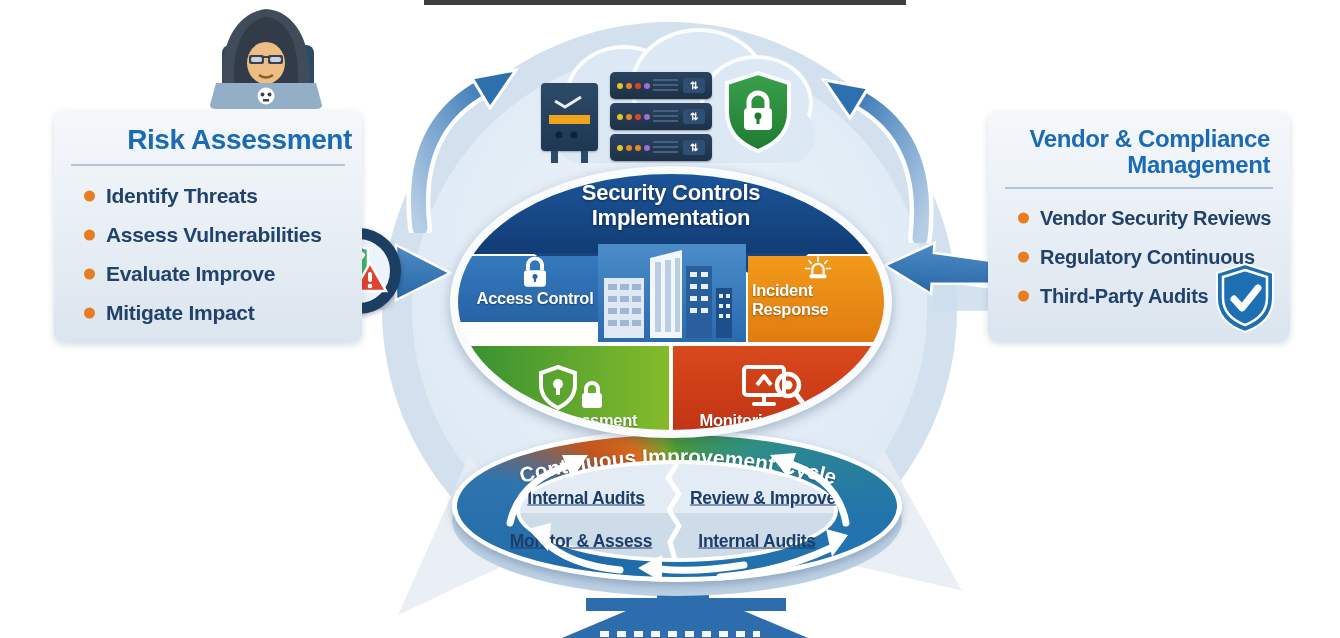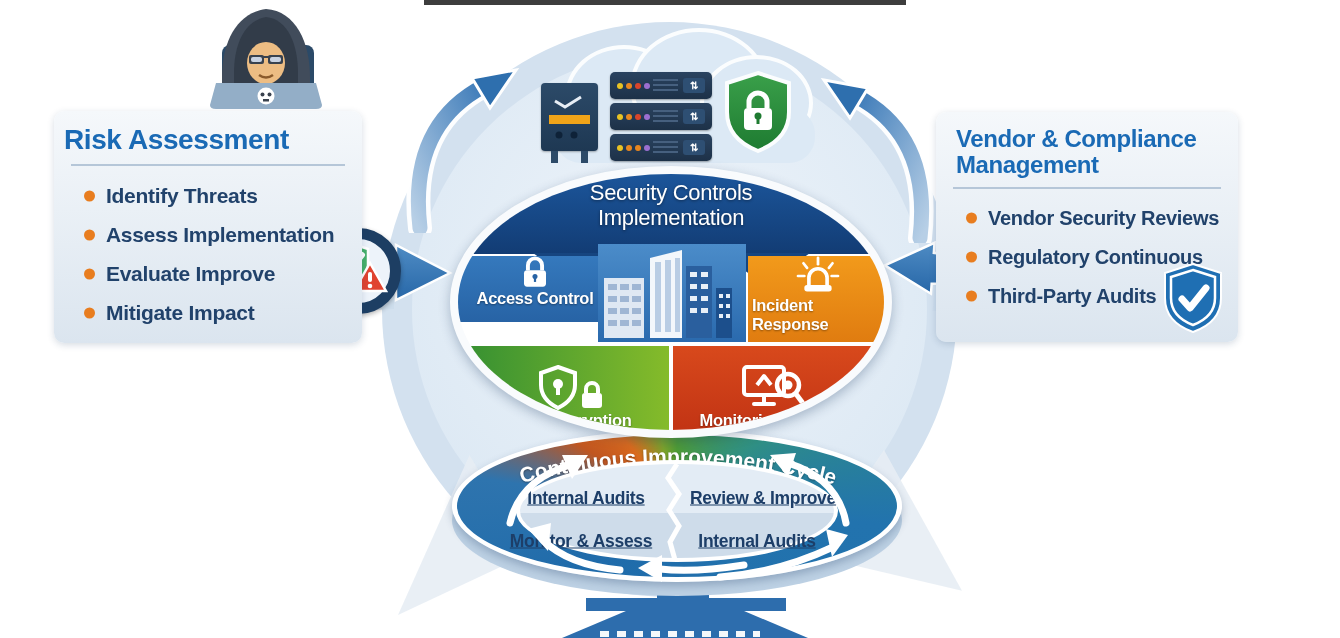--- a/index.html
+++ b/index.html
@@ -23,52 +23,52 @@
   .srv .lines{margin-left:auto;width:26px;height:14px;
     background:repeating-linear-gradient(180deg,#46607f 0 2px,transparent 2px 5px);}
   .srv .tog{width:22px;height:15px;margin-left:5px;background:#2e4f73;border-radius:3px;
     color:#fff;font-size:10px;line-height:15px;text-align:center;font-weight:bold;}
   .device{left:541px;top:83px;width:57px;height:68px;background:linear-gradient(180deg,#2c4a68,#1e3853);
     border-radius:4px;z-index:13;box-shadow:0 1px 2px rgba(0,0,0,.3);}
   .device .leg{position:absolute;bottom:-12px;width:7px;height:12px;background:#2c4a68;}
   
   .panel{background:linear-gradient(180deg,#f5f8fb,#dbe5ef);border-radius:10px;
     box-shadow:0 2px 7px rgba(30,60,100,.18);z-index:17;}
-  .panel h2{margin:14px 10px 0;text-align:left;color:#1a6ab5;font-weight:bold;
+  .panel h2{margin:14px 10px 0;text-align:right;color:#1a6ab5;font-weight:bold;
     letter-spacing:-.4px;line-height:1.08;}
   .panel .rule{height:2px;background:#b5c6d8;margin:9px 17px 10px;}
   .panel ul{list-style:none;margin:0;padding:0 0 0 30px;}
   .panel li{position:relative;font-weight:bold;color:#21426b;letter-spacing:-.3px;
     padding-left:22px;}
   .panel li:before{content:"";position:absolute;left:0;top:50%;transform:translateY(-50%);
     width:11px;height:11px;border-radius:50%;background:#e87d1f;}
   #left-panel{left:54px;top:111px;width:308px;height:232px;}
   #left-panel h2{font-size:28px;}
   #left-panel li{font-size:21px;line-height:39px;}
-  #right-panel{left:936px;top:112px;width:302px;height:230px;}
+  #right-panel{left:988px;top:112px;width:302px;height:230px;}
   #right-panel h2{font-size:24px;margin-left:auto;margin-right:auto;max-width:262px;}
   #right-panel li{font-size:20px;line-height:39px;}
   
   #ellipse{left:450px;top:166px;width:442px;height:272px;border-radius:50%;
     border:8px solid #f9fbfd;box-sizing:border-box;background:#fff;overflow:hidden;
     z-index:13;box-shadow:0 4px 12px rgba(25,55,95,.3);}
   #ellipse .in{position:absolute;}
   .band{left:-12px;top:-12px;width:450px;height:92px;
     background:linear-gradient(180deg,#1d59a0,#123c74);}
   .dip{width:0;height:0;border-left:45px solid transparent;border-right:45px solid transparent;
     border-top:32px solid #16457f;top:79px;}
-  .ctitle{left:0;top:7px;width:100%;text-align:center;color:#fff;font-weight:normal;
+  .ctitle{left:0;top:7px;width:100%;text-align:center;color:#fff;font-weight:bold;
     font-size:22px;line-height:1.12;letter-spacing:-.3px;text-shadow:0 1px 3px rgba(0,0,0,.45);}
   .ctitle span{display:inline-block;max-width:235px;}
   .quad{display:flex;flex-direction:column;align-items:center;justify-content:flex-end;
     color:#fff;font-weight:bold;font-size:16.5px;letter-spacing:-.3px;
     text-shadow:0 1px 2px rgba(0,0,0,.4);box-sizing:border-box;}
   .q-blue{left:-15px;top:82px;width:162px;height:66px;padding:0 4px 14px 26px;
     background:linear-gradient(180deg,#3579bd,#2763a5);}
-  .q-orange{left:290px;top:82px;width:155px;height:86px;padding:0 20px 8px 4px;
+  .q-orange{left:290px;top:82px;width:155px;height:86px;padding:0 20px 23px 4px;
     background:linear-gradient(180deg,#f29a1b,#e07c10);}
   .q-green{left:-15px;top:172px;width:226px;height:96px;padding:0 0 12px 30px;
     background:linear-gradient(90deg,#2e8c33,#85bb2a);}
   .q-red{left:215px;top:172px;width:230px;height:96px;padding:0 30px 12px 0;
     background:linear-gradient(180deg,#d8491c,#bf3113);}
   .bldg{left:140px;top:70px;width:148px;height:98px;
     background:linear-gradient(180deg,#4b8cc9,#2a6aae);}
   
   .sidearrow{z-index:12;}
   
@@ -201,21 +201,21 @@
     <circle cx="102.5" cy="89.5" r="2" fill="#39424e"></circle>
       <circle cx="109.5" cy="89.5" r="2" fill="#39424e"></circle>
     <rect x="103" y="94" width="6" height="2.5" fill="#39424e"></rect>
   </svg>
 
   <div class="abs panel" id="left-panel">
     <h2>Risk Assessment</h2>
     <div class="rule"></div>
     <ul>
       <li>Identify Threats</li>
-      <li>Assess Implementation</li>
+      <li>Assess Vulnerabilities</li>
       <li>Evaluate Improve</li>
       <li>Mitigate Impact</li>
     </ul>
   </div>
 
   <div class="abs panel" id="right-panel">
     <h2>Vendor &amp; Compliance Management</h2>
     <div class="rule"></div>
     <ul>
       <li>Vendor Security Reviews</li>
@@ -338,21 +338,21 @@
     </div>
 
     <div class="in quad q-green">
       <svg width="66" height="46" viewBox="0 0 66 46">
         <path d="M20 2 L37 8 V20 C37 31 30 38 20 43 C10 38 3 31 3 20 V8 Z" fill="none" stroke="#fff" stroke-width="4"></path>
         <circle cx="20" cy="19" r="5" fill="#fff"></circle>
           <rect x="18" y="21" width="4" height="9" fill="#fff"></rect>
         <path d="M48 28 v-4 a6 6 0 0 1 12 0 v4" stroke="#fff" stroke-width="4" fill="none"></path>
         <rect x="44" y="28" width="20" height="15" rx="3" fill="#fff"></rect>
       </svg>
-      <span>Risk Encryption</span>
+      <span>Data Assessment</span>
     </div>
 
     <div class="in quad q-red">
       <svg width="64" height="48" viewBox="0 0 64 48">
         <rect x="3" y="4" width="40" height="28" rx="3" fill="none" stroke="#fff" stroke-width="4"></rect>
         <path d="M16 22 L23 13 L30 22" fill="none" stroke="#fff" stroke-width="4" stroke-linejoin="round"></path>
         <line x1="23" y1="32" x2="23" y2="40" stroke="#fff" stroke-width="4"></line>
         <line x1="13" y1="41" x2="33" y2="41" stroke="#fff" stroke-width="4" stroke-linecap="round"></line>
         <circle cx="47" cy="22" r="11" fill="none" stroke="#fff" stroke-width="4.5"></circle>
         <circle cx="47" cy="22" r="4.5" fill="#fff"></circle>

